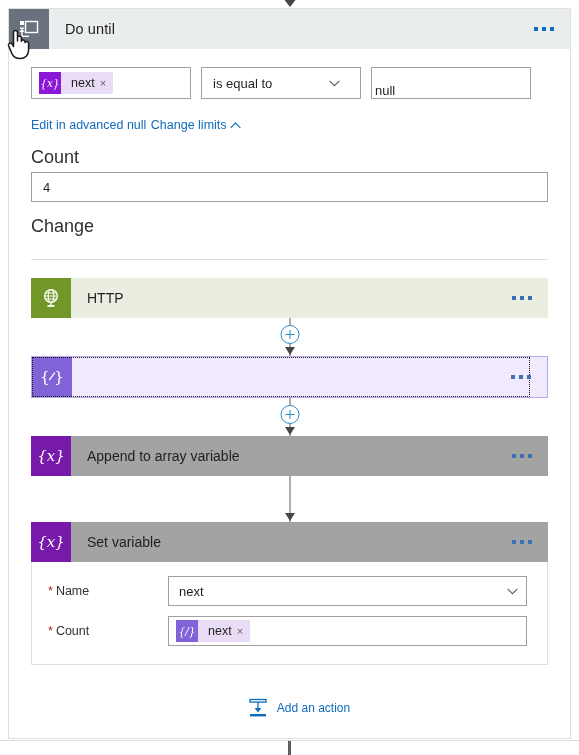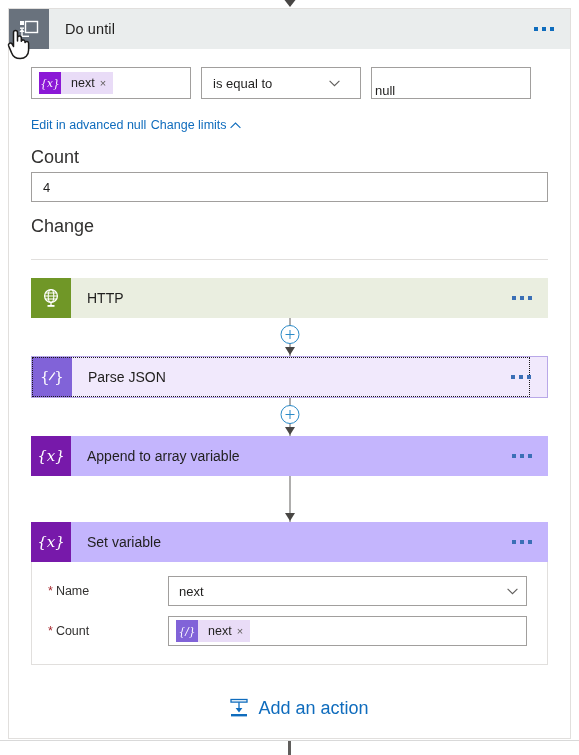--- a/index.html
+++ b/index.html
@@ -173,21 +173,21 @@
   .card-parse .card-ico { background: #8163d8; height: 40px; }
   .card-parse .card-body { background: transparent; }
   .card-parse .focus-ring {
     position: absolute; left: 0px; top: 0px;
     width: 498px; height: 40px;
     border: 1px dotted #1b1a19;
     pointer-events: none;
   }
 
   .card-var .card-ico { background: #7719aa; }
-  .card-var .card-body { background: #c4b5fd; }
+  .card-var .card-body { background: #a3a3a3; }
 
   
   .setvar-group {
     border: 1px solid #e1dfdd;
     border-top: none;
     background: #ffffff;
     padding: 14px 20px 18px 16px;
   }
   .sv-row { display: flex; align-items: center; margin-bottom: 10px; }
   .sv-row:last-child { margin-bottom: 0; }
@@ -235,21 +235,21 @@
   .connector.plain { height: 46px; }
   .connector.plain .line { height: 46px; }
 
   
   .add-action {
     position: absolute; left: 0; top: 696px;
     width: 579px;
     display: flex; align-items: center; justify-content: center;
     gap: 8px; cursor: pointer;
   }
-  .add-action .label { color: #0f6cbd; font-size: 18px; }
+  .add-action .label { color: #0f6cbd; font-size: 12px; }
   .add-ico { width: 22px; height: 22px; }
 
   
   .cursor { position: absolute; left: 4px; top: 26px; width: 28px; height: 34px; pointer-events: none; }
 </style>
 </head>
 <body>
 
 <div id="root">
 
@@ -359,21 +359,20 @@
 
       <div class="card card-parse">
         <div class="focus-ring"></div>
         <div class="card-ico">
           <svg width="26" height="20" viewBox="0 0 26 20">
             <text x="13" y="15" text-anchor="middle" fill="#ffffff" font-size="15" font-family="DejaVu Serif, serif">{&nbsp;}</text>
             <path d="M10.2 13.2 L15.4 6.2" stroke="#ffffff" stroke-width="1.3"></path>
             <path d="M14.6 5.3 L16.4 7.2 L15.6 5.1 Z" fill="#ffffff"></path>
           </svg>
         </div>
-        <div class="card-body">Parse JSON</div>
         <div class="card-ellipsis">
           <i></i>
           <i></i>
           <i></i>
         </div>
       </div>
 
       <div class="connector">
         <div class="line"></div>
         <div class="plus"></div>

